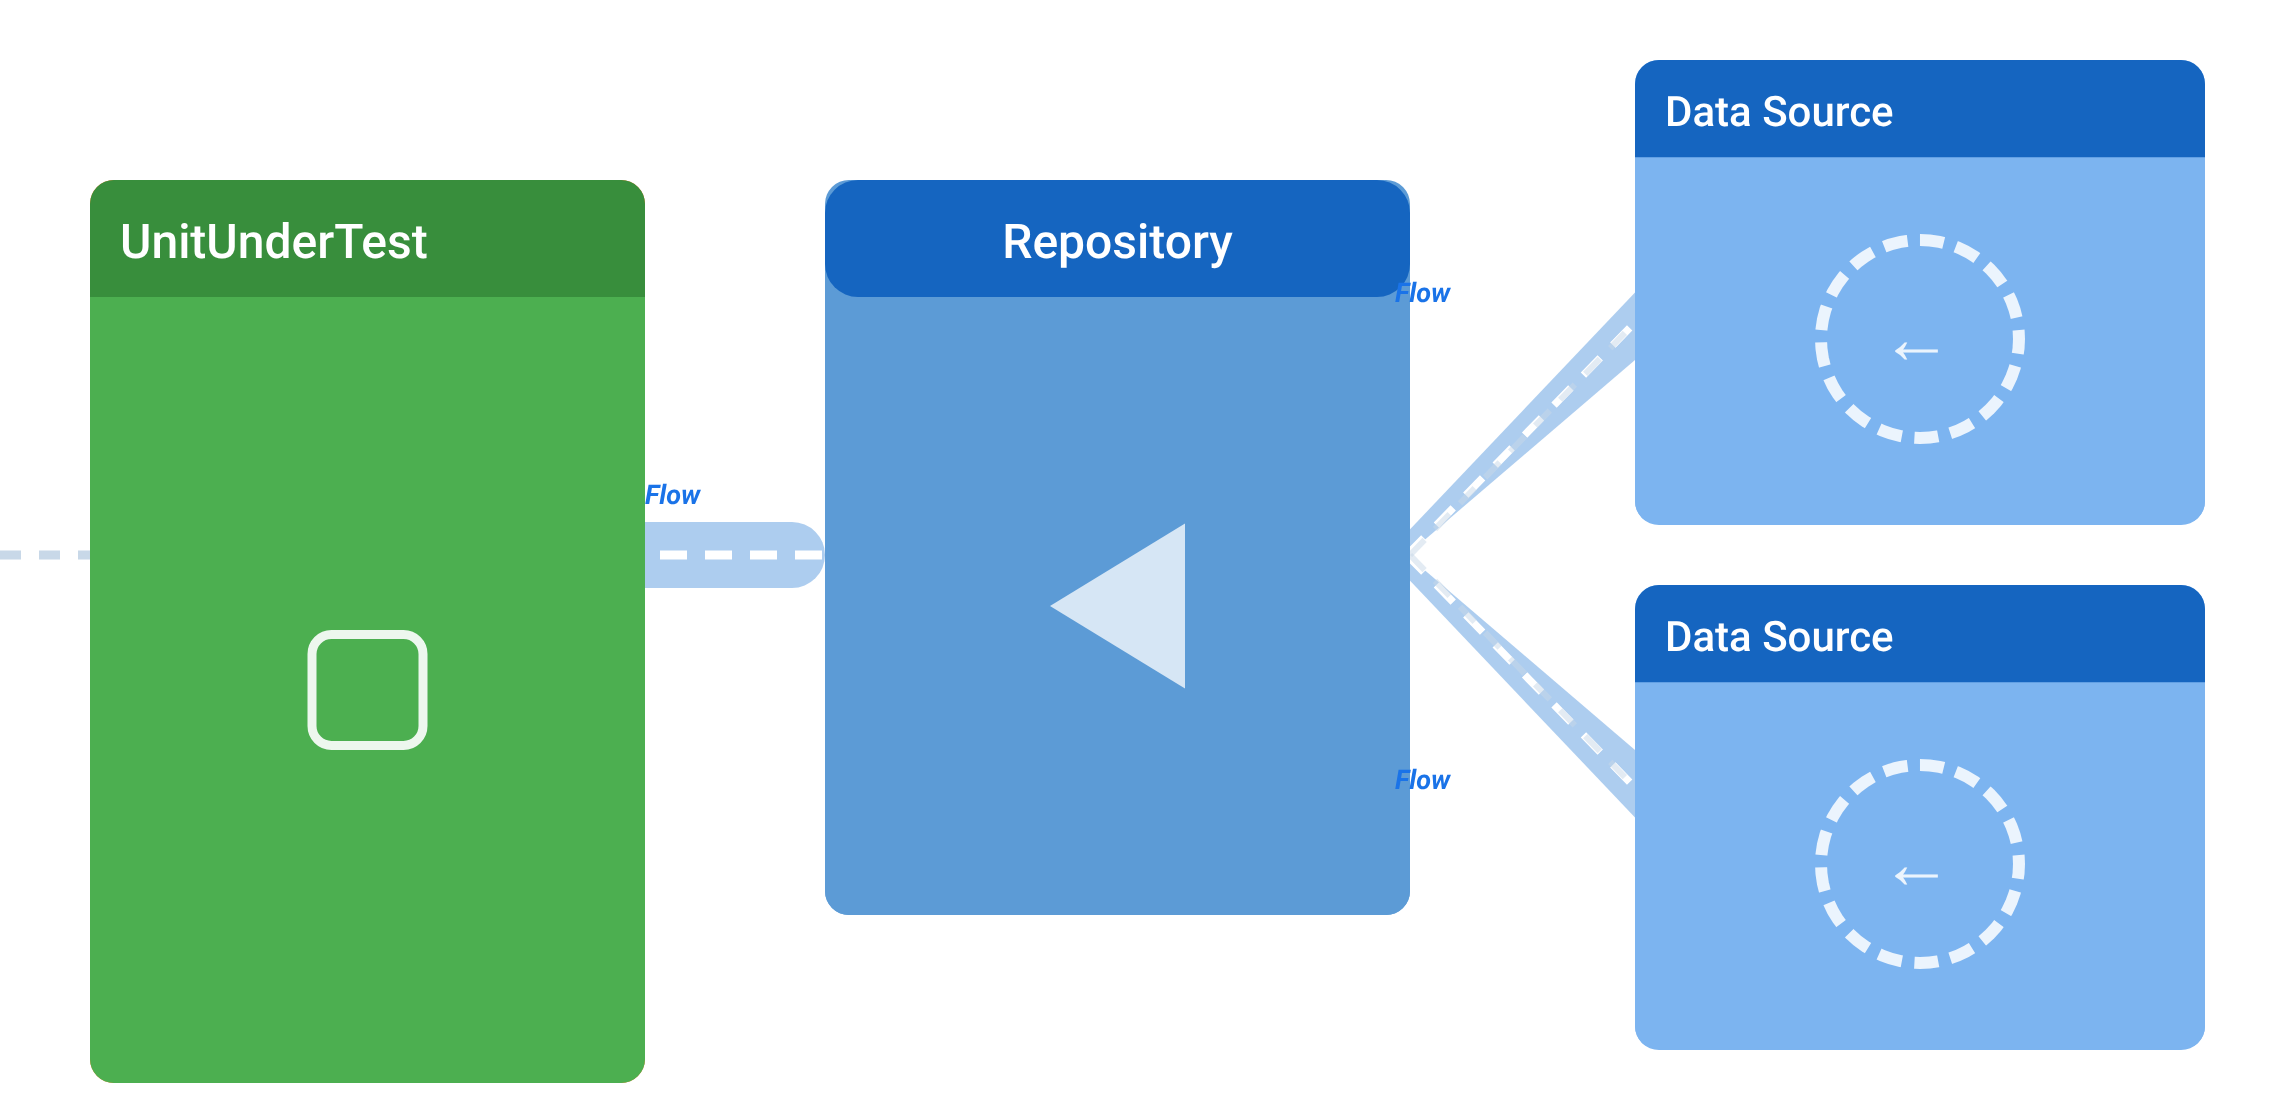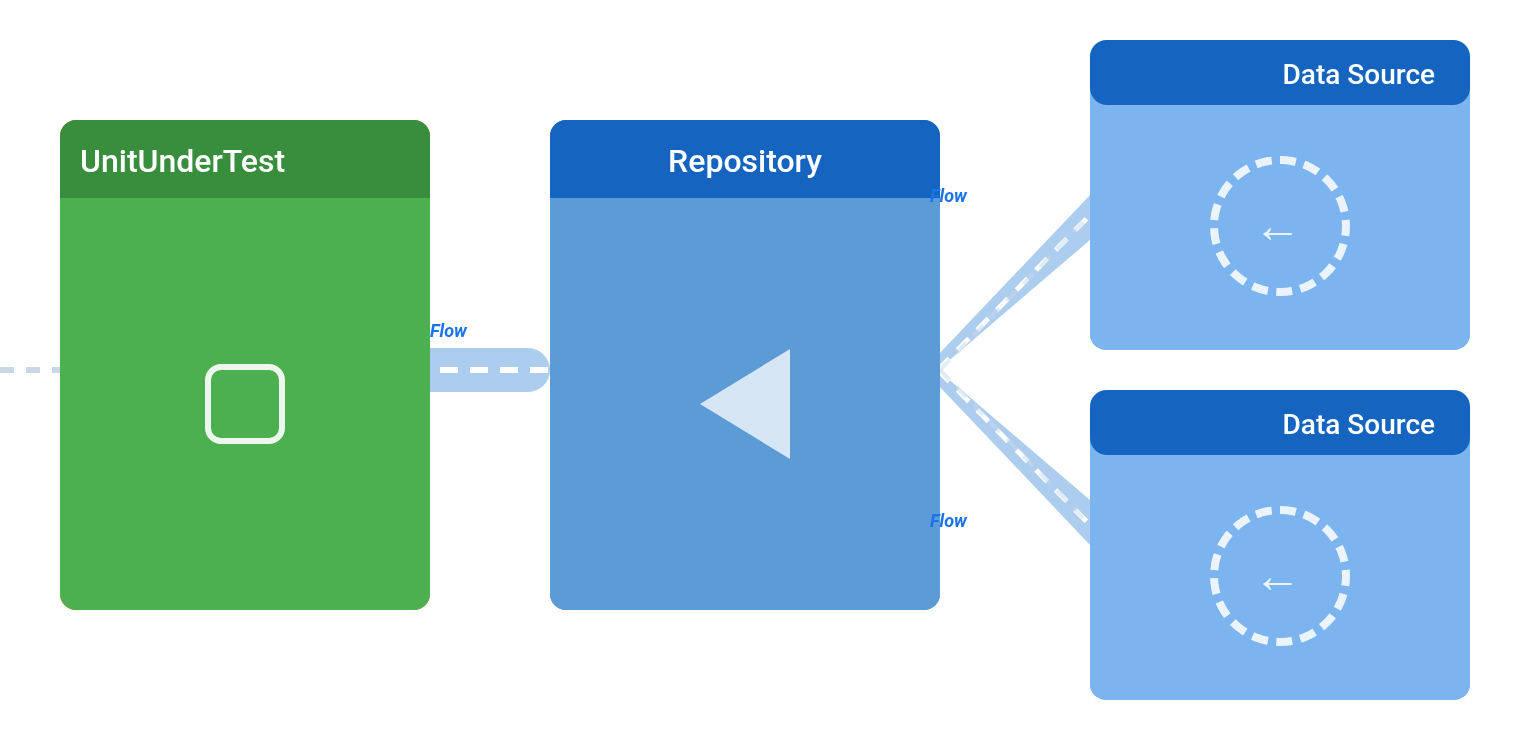--- a/index.html
+++ b/index.html
@@ -28,21 +28,21 @@
       width: 100%; height: 100%;
       pointer-events: none;
     }
 
     
     .unit-box {
       position: absolute;
       left: 60px;
       top: 120px;
       width: 370px;
-      height: 490px;
+      height: 602px;
       border-radius: 16px;
       overflow: hidden;
       background: #f97316;
     }
     .unit-box-header {
       background: #388e3c;
       padding: 22px 20px 18px 20px;
       text-align: left;
     }
     .unit-box-header-text {
@@ -81,20 +81,21 @@
       width: 390px;
       height: 490px;
       border-radius: 16px;
       overflow: hidden;
       background: #5c9bd6;
     }
     .repo-box-header {
       background: #1565c0;
       padding: 22px 20px 18px 20px;
       text-align: center;
+      border-radius: 22px;
     }
     .repo-box-header-text {
       color: #ffffff;
       font-size: 32px;
       font-weight: 500;
     }
     .repo-box-body {
       background: #5c9bd6;
       width: 100%;
       height: calc(100% - 78px);
@@ -117,22 +118,21 @@
       left: 1090px;
       top: 40px;
     }
     .ds-box-bottom {
       left: 1090px;
       top: 390px;
     }
     .ds-box-header {
       background: #1565c0;
       padding: 18px 35px 14px 20px;
-      text-align: right;
-      border-radius: 17px;
+      text-align: left;
     }
     .ds-box-header-text {
       color: #ffffff;
       font-size: 28px;
       font-weight: 500;
     }
     .ds-box-body {
       background: #7cb4f0;
       width: 100%;
       height: calc(100% - 68px);

